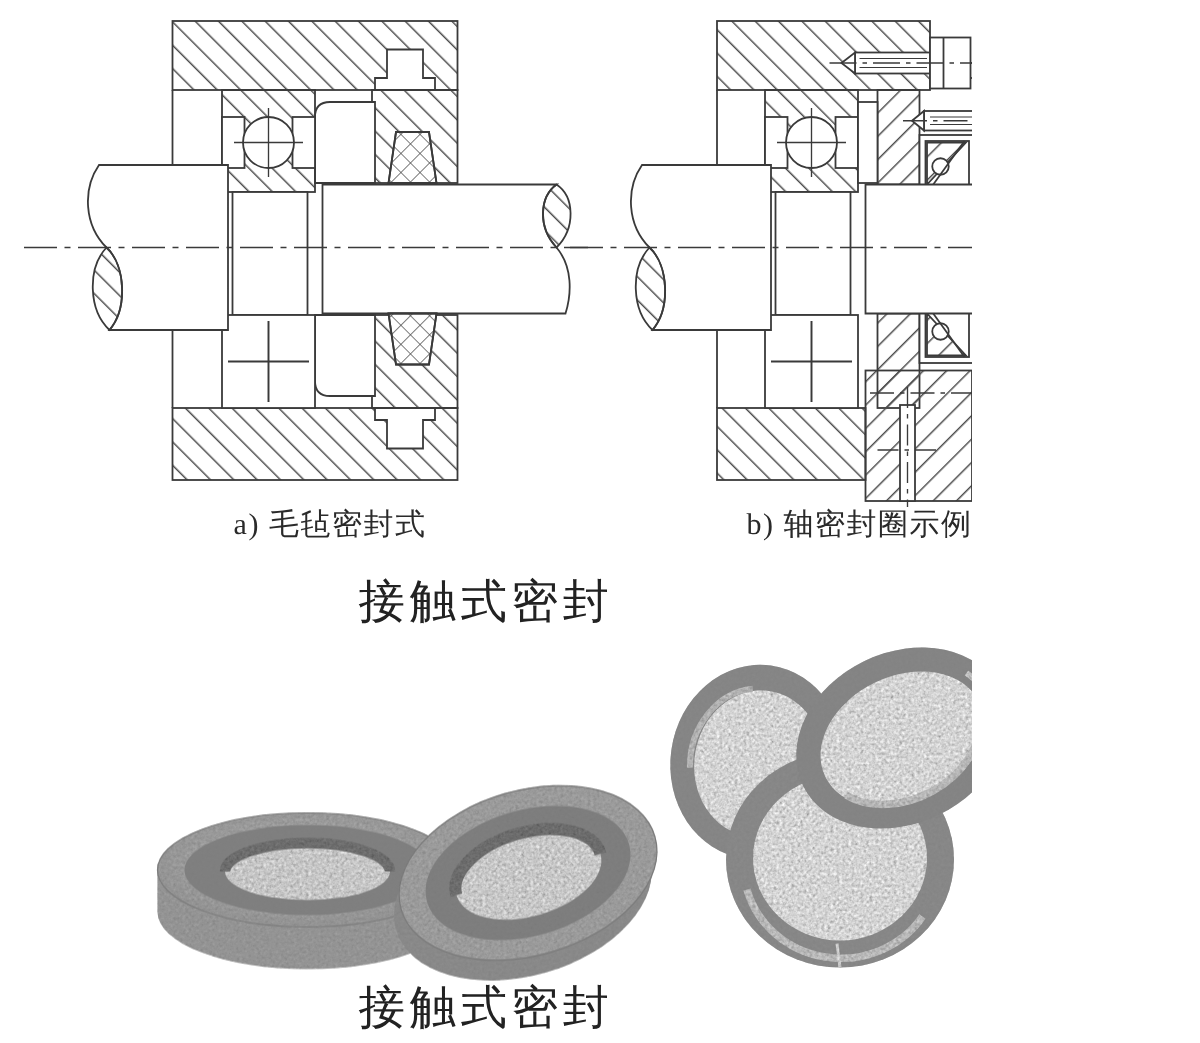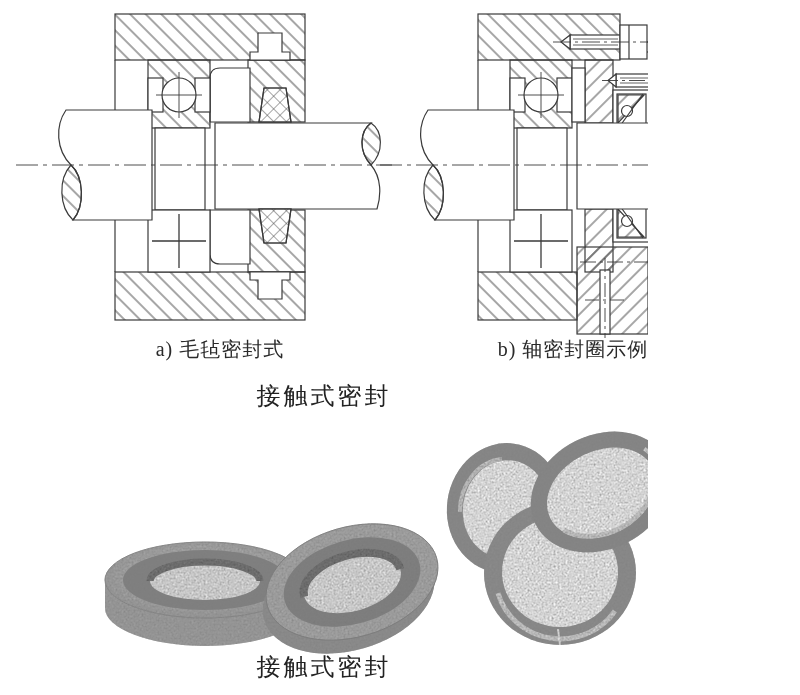--- a/index.html
+++ b/index.html
@@ -7,21 +7,21 @@
     position:relative;width:648px;height:695px;background:#ffffff;overflow:hidden;
     font-family:"Liberation Serif","DejaVu Serif",serif;color:#1e1e1e;
   }
   .abs{position:absolute;}
   svg{display:block;}
   .cap{
     position:absolute;text-align:center;font-size:20px;letter-spacing:1px;color:#2a2a2a;
     white-space:nowrap;
   }
   .title{
-    position:absolute;text-align:center;font-size:24px;letter-spacing:3px;color:#222;
+    position:absolute;text-align:center;font-size:31px;letter-spacing:3px;color:#222;
     white-space:nowrap;width:100%;
   }
 </style>
 </head>
 <body>
 
 <div id="page">
 
   <svg class="abs" style="left:0;top:0" width="800" height="340" viewBox="0 0 800 340">
     <defs>

